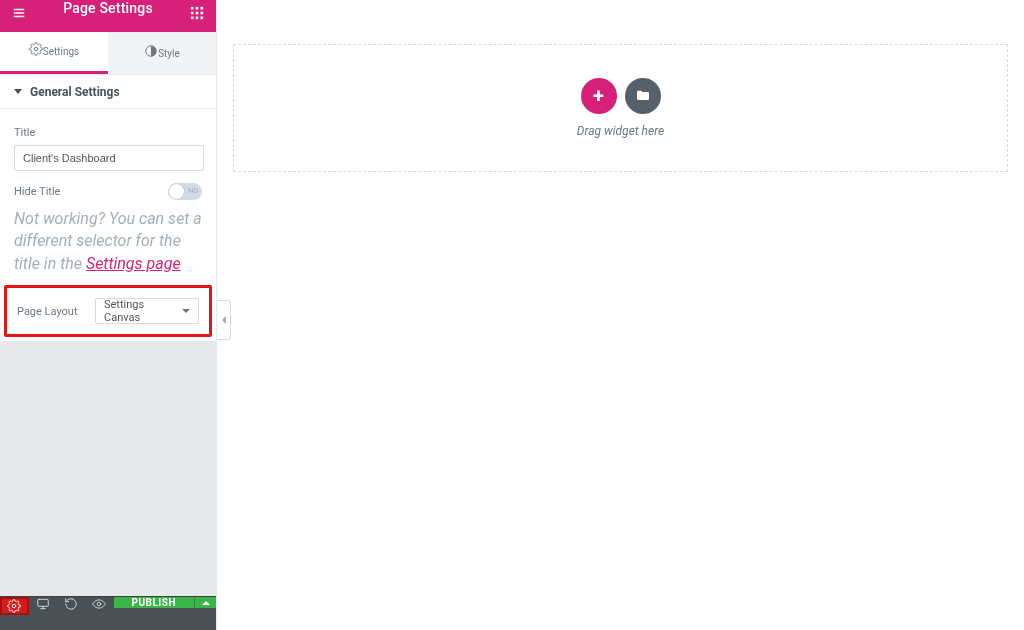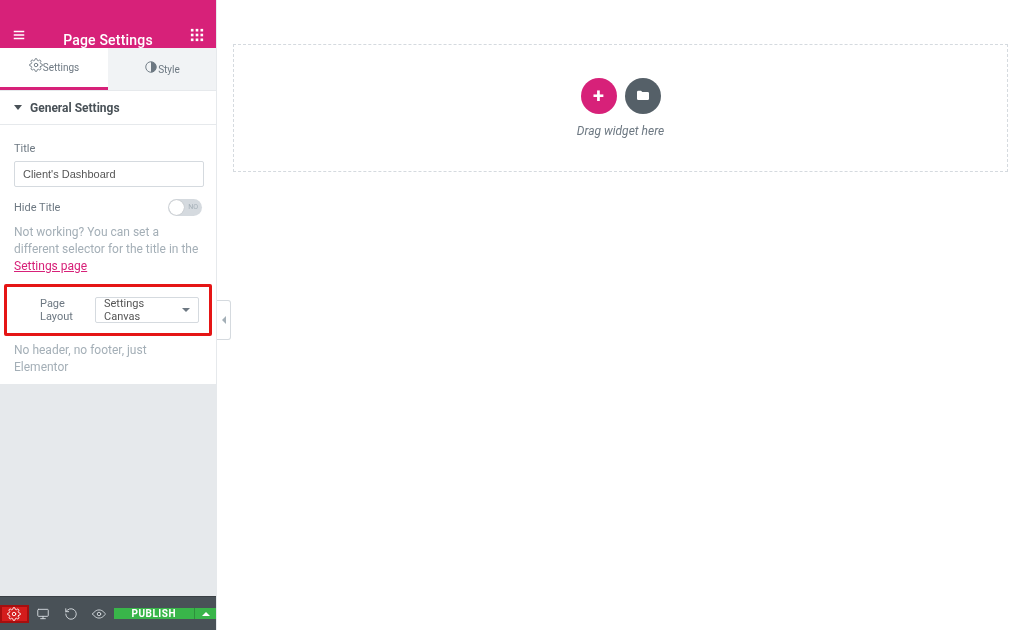--- a/index.html
+++ b/index.html
@@ -15,24 +15,24 @@
   .panel {
     position: absolute; left: 0; top: 0; bottom: 0;
     width: 217px;
     background: #e6e9ec;
     border-right: 1px solid #e6e9ec;
     display: flex; flex-direction: column;
   }
 
   
   .panel-header {
-    height: 48px;
+    height: 32px;
     background: #d72179;
     color: #fff;
-    display: flex; align-items: flex-end; justify-content: space-between;
+    display: flex; align-items: flex-start; justify-content: space-between;
     padding: 0 6px;
     font-size: 14px; font-weight: 500;
   }
   .panel-header .hdr-btn {
     width: 26px; height: 26px; display:flex; align-items:center; justify-content:center;
     cursor:pointer;
   }
   .panel-header .hdr-title { flex:1; text-align:center; font-size:14px; letter-spacing: .2px; }
 
   
@@ -90,34 +90,34 @@
   }
   .toggle::after{
     content:""; position:absolute; left:1px; top:1px; width:15px; height:15px;
     background:#fff; border-radius:50%; box-shadow:0 0 1px rgba(0,0,0,.3);
   }
   .toggle .toggle-lbl{
     position:absolute; right:4px; top:0; line-height:17px; font-size:7px; color:#a4afb7;
   }
 
   
-  .field-desc { font-size:12px; color:#a4afb7; padding:2px 14px 8px; line-height:1.4;}
+  .field-desc { font-size:16px; font-style:italic; color:#a4afb7; padding:2px 14px 8px; line-height:1.4;}
   .field-desc a { color:#d72179; text-decoration:underline; cursor:pointer;}
 
   
   .highlight-box {
     border:3px solid #e51515; border-radius:2px;
     margin: 2px 4px 4px 4px; padding-top:4px; padding-bottom:4px;
   }
-  .highlight-box .field-row{ padding:6px 10px;margin-left:23px; }
+  .highlight-box .field-row{ padding:6px 10px; }
 
   
   .panel-footer{
     margin-top:auto; height:34px; background:#495157;
-    display:flex; align-items:center; border-top:1px solid #3a3f44;
+    display:flex; align-items:flex-start; border-top:1px solid #3a3f44;
   }
   .panel-footer .ft-btn{
     width:32px; display:flex; align-items:center; justify-content:center;
     color:#d5dadf; cursor:pointer;
   }
   .panel-footer .ft-btn.active{ background:#d41c1c; color:#fff; border:2px solid #a50f0f; }
   .panel-footer .publish{
     margin-left:auto; display:flex; align-items:stretch;
   }
   .panel-footer .publish .pub-btn{
@@ -244,21 +244,20 @@
       <div class="field-row">
         <span class="lbl">Page Layout</span>
         <div class="ctrl">
           <div class="select-input">
             <span>Settings Canvas</span>
             <span class="dd-caret"></span>
           </div>
         </div>
       </div>
     </div>
-    <div class="field-desc">No header, no footer, just Elementor</div>
 
   </div>
 
   <div class="panel-footer">
     <div class="ft-btn active">
       <svg class="ico-ft" viewBox="0 0 24 24" style="stroke:#fff">
           <circle cx="12" cy="12" r="3"></circle>
           <path d="M19.4 15a1.7 1.7 0 0 0 .34 1.87l.06.06a2 2 0 1 1-2.83 2.83l-.06-.06a1.7 1.7 0 0 0-1.87-.34 1.7 1.7 0 0 0-1 1.55V21a2 2 0 1 1-4 0v-.09A1.7 1.7 0 0 0 9 19.4a1.7 1.7 0 0 0-1.87.34l-.06.06a2 2 0 1 1-2.83-2.83l.06-.06A1.7 1.7 0 0 0 4.6 15a1.7 1.7 0 0 0-1.55-1H3a2 2 0 1 1 0-4h.09A1.7 1.7 0 0 0 4.6 9a1.7 1.7 0 0 0-.34-1.87l-.06-.06A2 2 0 1 1 7 4.24l.06.06A1.7 1.7 0 0 0 9 4.6a1.7 1.7 0 0 0 1-1.55V3a2 2 0 1 1 4 0v.09c0 .67.39 1.27 1 1.51a1.7 1.7 0 0 0 1.87-.34l.06-.06a2 2 0 1 1 2.83 2.83l-.06.06A1.7 1.7 0 0 0 19.4 9c.24.61.84 1 1.51 1H21a2 2 0 1 1 0 4h-.09a1.7 1.7 0 0 0-1.51 1z"></path>
         </svg>
     </div>

